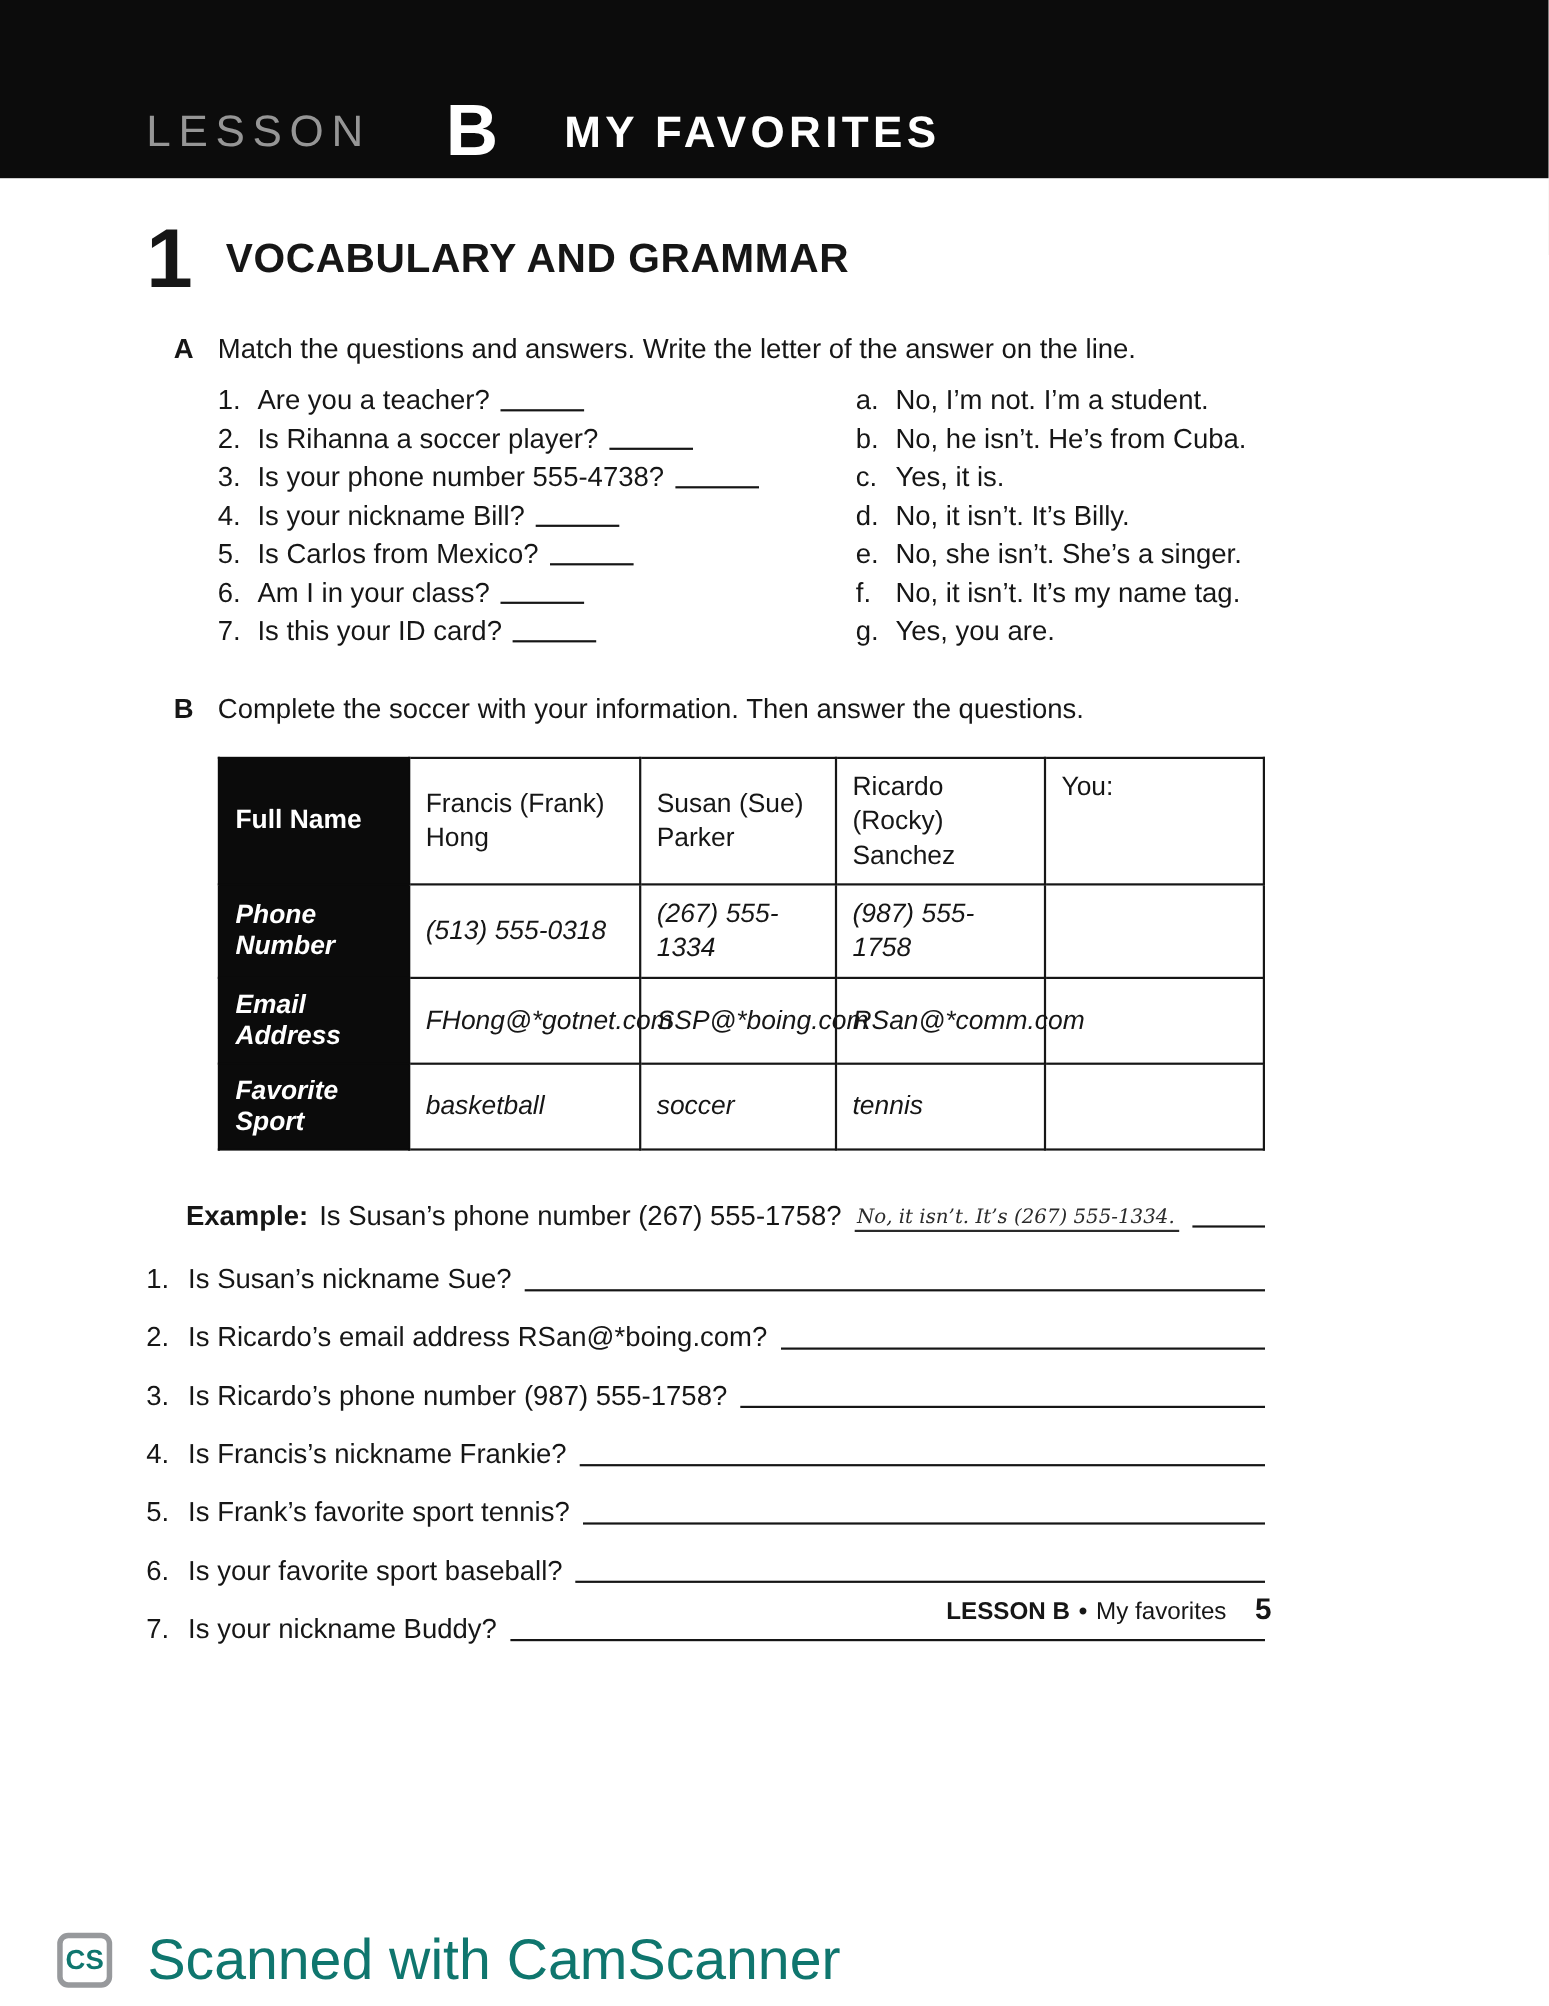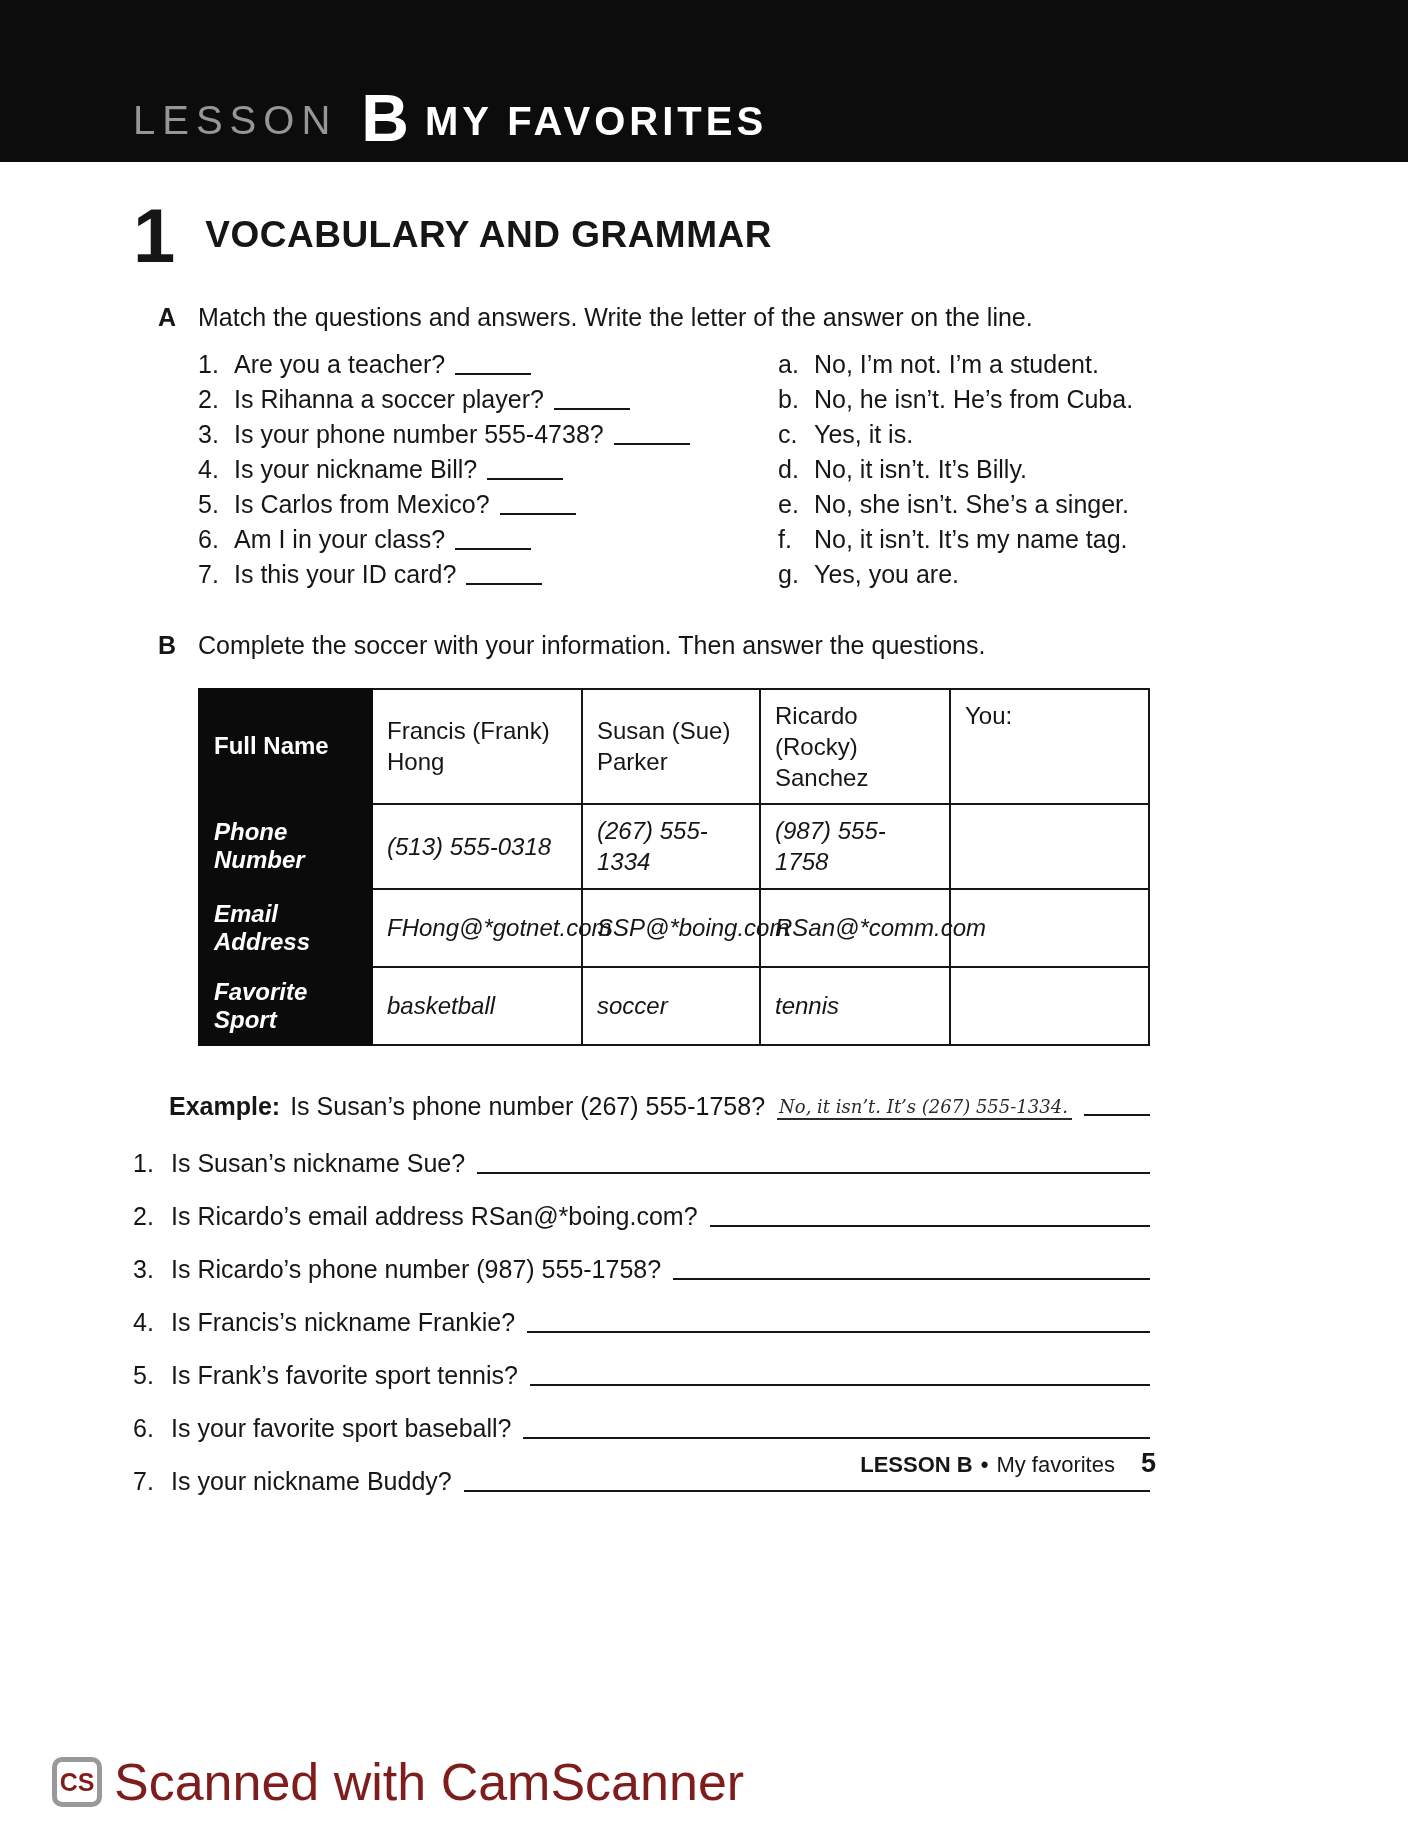--- a/index.html
+++ b/index.html
@@ -15,20 +15,21 @@
     overflow: hidden;
   }
 
   
   .banner {
     height: 162px;
     background: #0c0c0c;
     display: flex;
     align-items: flex-end;
     padding: 0 0 16px 133px;
+    gap: 44px;
   }
   .lesson-word {
     color: #969696;
     font-size: 40px;
     letter-spacing: 7px;
     font-weight: 400;
     line-height: 1;
     padding-bottom: 6px;
   }
   .lesson-letter {
@@ -184,22 +185,22 @@
   .footer-sep { margin: 0 8px; font-weight: 700; }
   .footer-title { }
   .footer-page { font-weight: 800; font-size: 27px; margin-left: 26px; }
 
   .camscanner {
     position: absolute;
     left: 52px;
     top: 1752px;
     display: flex;
     align-items: center;
-    gap: 12px;
-    color: #7f1d1d;
+    gap: 32px;
+    color: #0f766e;
   }
   .cs-logo {
     width: 50px;
     height: 50px;
     border: 5px solid #97999c;
     border-radius: 10px;
     display: flex;
     align-items: center;
     justify-content: center;
     font-size: 25px;

